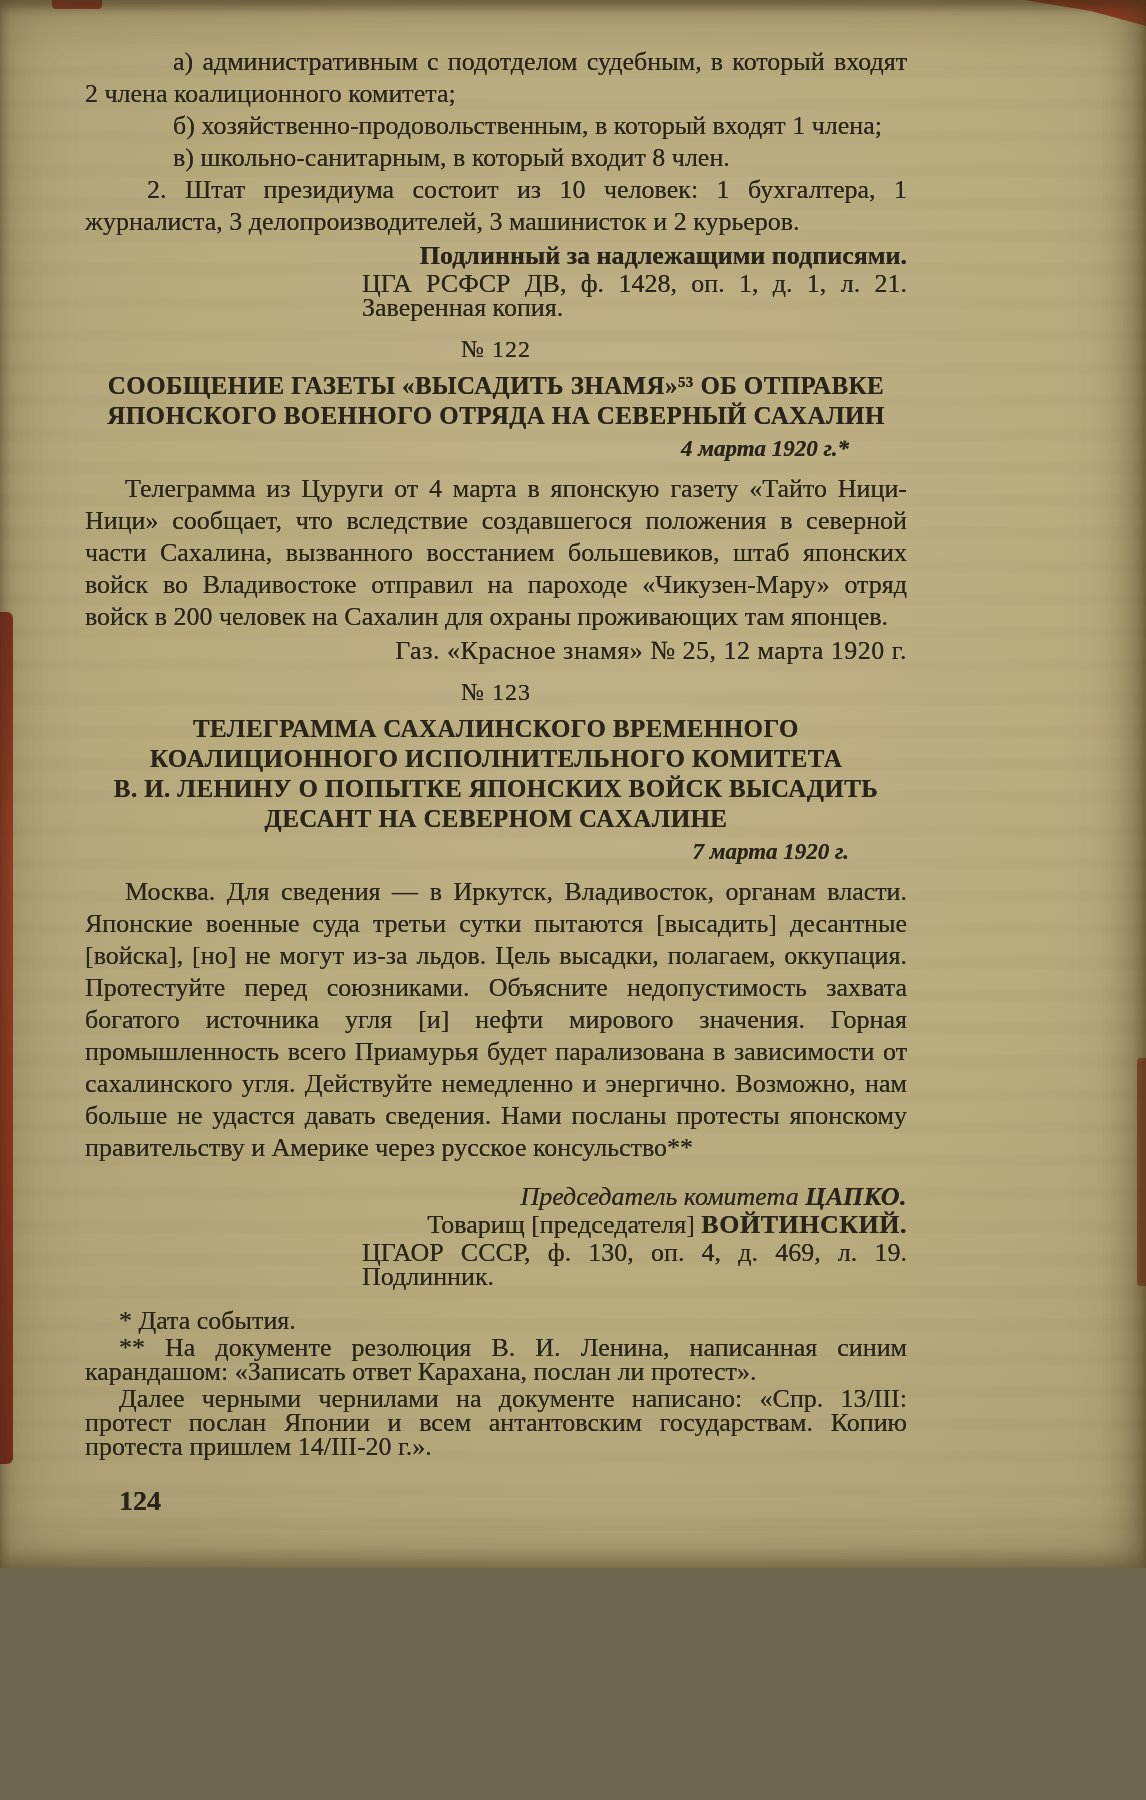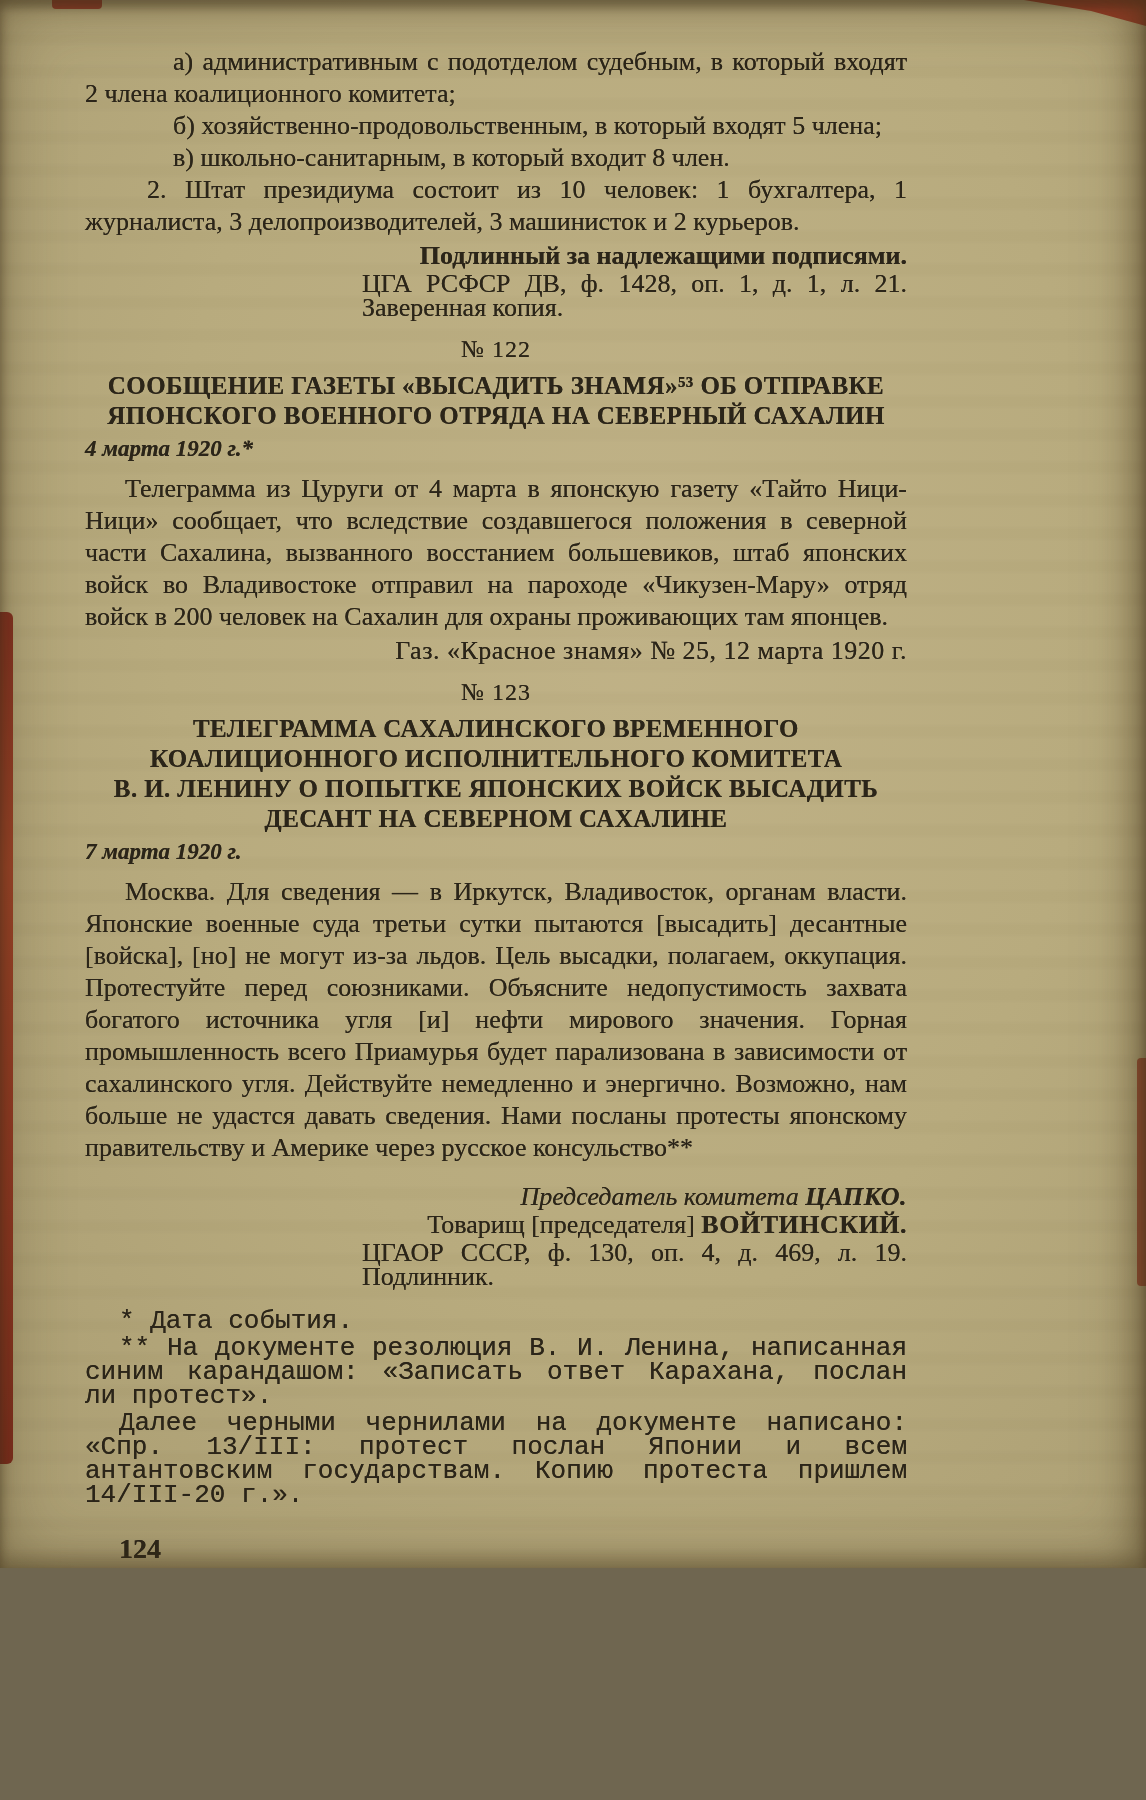--- a/index.html
+++ b/index.html
@@ -50,43 +50,43 @@
   .bold{font-weight:bold;}
   .auth{margin-top:4px;}
   .archive{width:545px;margin-left:auto;text-align:justify;margin-top:4px;}
 
   .doc-number{text-align:center;font-size:24px;letter-spacing:1px;margin:16px 0 8px;}
   .doc-title{
     text-align:center;font-size:25px;line-height:30px;font-weight:bold;
     letter-spacing:.4px;margin:0 0 2px;white-space:pre-line;
   }
   .doc-date{
-    text-align:left;padding-right:58px;font-style:italic;font-weight:bold;
+    text-align:right;padding-right:58px;font-style:italic;font-weight:bold;
     font-size:23px;line-height:28px;margin:4px 0 10px;
   }
   .source{margin-top:6px;letter-spacing:.5px;}
   .sig{margin-top:4px;}
   .sig-first{margin-top:21px;font-style:italic;}
   .sig b{letter-spacing:.5px;}
 
-  .footnotes{margin-top:20px;font-family:Liberation Mono, monospace;}
+  .footnotes{margin-top:20px;}
   .fn{text-align:justify;text-indent:34px;margin-top:3px;}
 
   .page-number{font-size:28px;font-weight:bold;margin-top:26px;margin-left:34px;}
 </style>
 </head>
 <body>
 
 <div class="page">
   <div class="bleedthrough"></div>
 
   <div class="content">
 
     <p class="body li">а) административным с подотделом судебным, в который входят 2 члена коалиционного комитета;</p>
-    <p class="body li">б) хозяйственно-продовольственным, в который входят 5 члена;</p>
+    <p class="body li">б) хозяйственно-продовольственным, в который входят 1 члена;</p>
     <p class="body li">в) школьно-санитарным, в который входит 8 член.</p>
     <p class="body num-li">2. Штат президиума состоит из 10 человек: 1 бухгалтера, 1 журналиста, 3 делопроизводителей, 3 машинисток и 2 курьеров.</p>
     <div class="small bold right auth">Подлинный за надлежащими подписями.</div>
     <div class="small archive">ЦГА РСФСР ДВ, ф. 1428, оп. 1, д. 1, л. 21. Заверенная копия.</div>
 
     <div class="doc-number">№ 122</div>
     <h2 class="doc-title">СООБЩЕНИЕ ГАЗЕТЫ «ВЫСАДИТЬ ЗНАМЯ»⁵³ ОБ ОТПРАВКЕ
 ЯПОНСКОГО ВОЕННОГО ОТРЯДА НА СЕВЕРНЫЙ САХАЛИН</h2>
     <div class="doc-date">4 марта 1920 г.*</div>
     <p class="body indent">Телеграмма из Цуруги от 4 марта в японскую газету «Тайто Ници-Ници» сообщает, что вследствие создавшегося положения в северной части Сахалина, вызванного восстанием большевиков, штаб японских войск во Владивостоке отправил на пароходе «Чикузен-Мару» отряд войск в 200 человек на Сахалин для охраны проживающих там японцев.</p>

